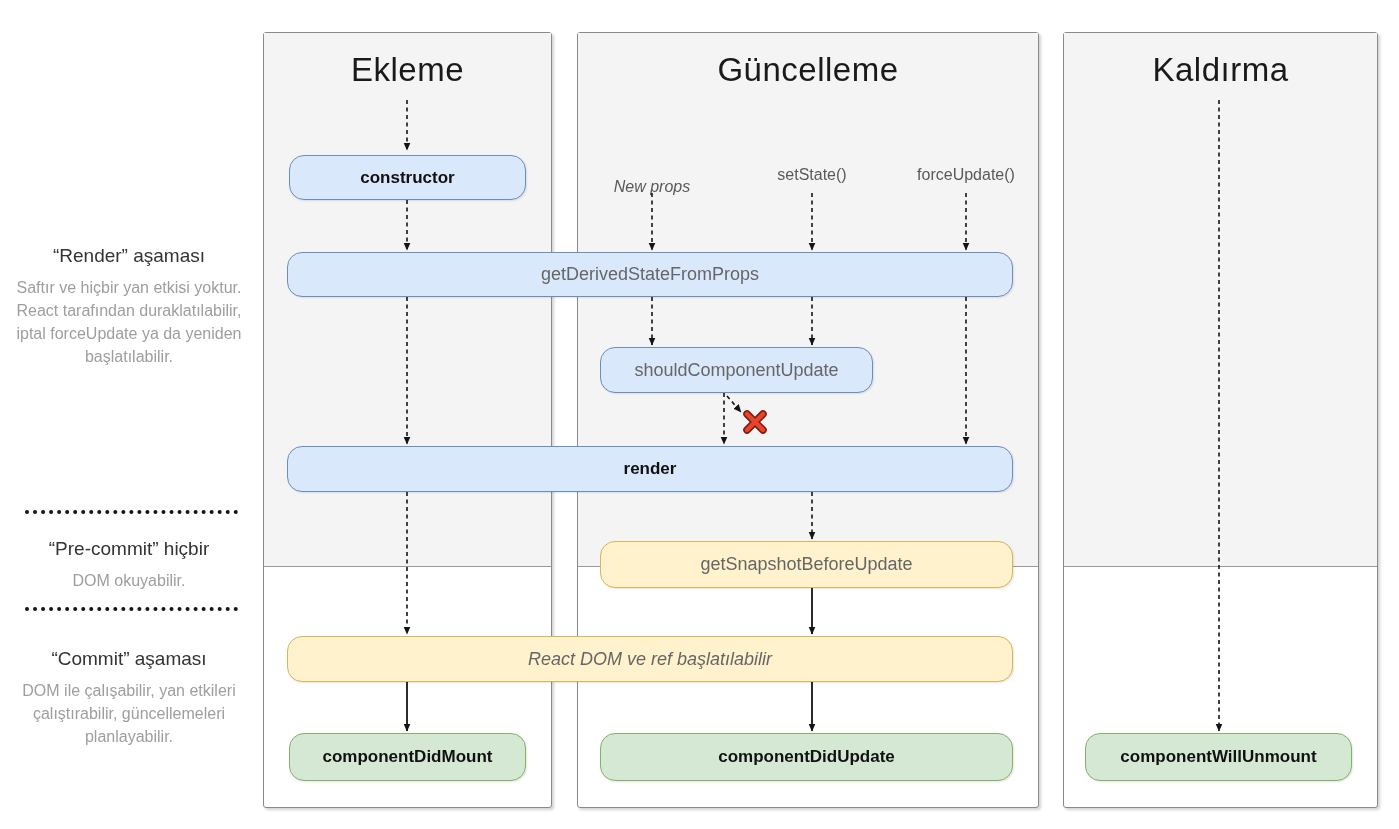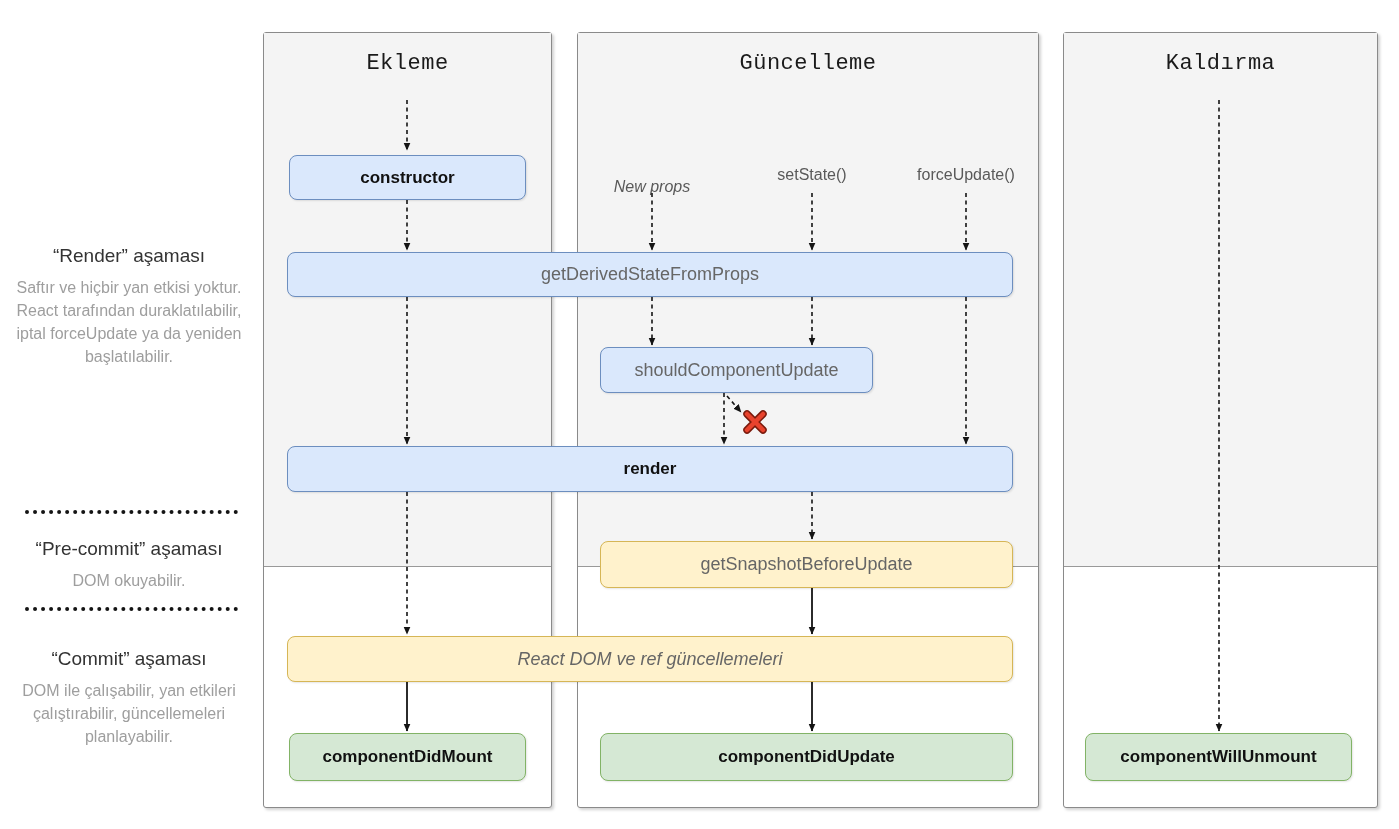--- a/index.html
+++ b/index.html
@@ -12,25 +12,25 @@
     position:absolute; top:32px; height:774px; background:#ffffff;
     border:1px solid #8a8a8a; border-radius:3px;
     box-shadow:2px 2px 3px rgba(0,0,0,0.18);
   }
   .phase-bg {
     position:absolute; left:0; top:0; width:100%; height:533px;
     background:var(--phase-bg,#f4f4f4); border-bottom:1px solid #999;
   }
   .panel-title {
     position:absolute; top:18px; left:0; width:100%; text-align:center;
-    font-size:22px; color:#1a1a1a; letter-spacing:0.5px;font-family:Liberation Mono, monospace;
+    font-size:33px; color:#1a1a1a; letter-spacing:0.5px;
   }
   
   .lbox {
-    position:absolute; z-index:5; border-radius:8px; box-sizing:border-box;
+    position:absolute; z-index:5; border-radius:15px; box-sizing:border-box;
     display:flex; align-items:center; justify-content:center;
     font-size:18px; box-shadow:1px 1px 2px rgba(0,0,0,0.10);
   }
   .blue   { background:var(--blue-fill);   border:1px solid var(--blue-border); }
   .yellow { background:var(--yellow-fill); border:1px solid var(--yellow-border); }
   .green  { background:var(--green-fill);  border:1px solid var(--green-border); }
   .muted  { color:#666; }
   .strong { font-weight:bold; color:#111; font-size:17px; }
   .italic { font-style:italic; }
   
@@ -54,21 +54,21 @@
 <div id="stage">
 
   <div class="side-block" style="top:245px;">
     <div class="side-title">“Render” aşaması</div>
     <div class="side-desc">Saftır ve hiçbir yan etkisi yoktur. React tarafından duraklatılabilir, iptal forceUpdate ya da yeniden başlatılabilir.</div>
   </div>
 
   <div class="divider" style="top:510px;"></div>
 
   <div class="side-block" style="top:538px;">
-    <div class="side-title">“Pre-commit” aşaması</div>
+    <div class="side-title">“Pre-commit” hiçbir</div>
     <div class="side-desc">DOM okuyabilir.</div>
   </div>
 
   <div class="divider" style="top:607px;"></div>
 
   <div class="side-block" style="top:648px;">
     <div class="side-title">“Commit” aşaması</div>
     <div class="side-desc">DOM ile çalışabilir, yan etkileri çalıştırabilir, güncellemeleri planlayabilir.</div>
   </div>
 
@@ -127,21 +127,21 @@
   <div class="lbox blue strong" style="left:289px;  top:155px; width:237px; height:45px;">constructor</div>
 
   <div class="lbox blue muted" style="left:287px;  top:252px; width:726px; height:45px;">getDerivedStateFromProps</div>
 
   <div class="lbox blue muted" style="left:600px;  top:347px; width:273px; height:46px;">shouldComponentUpdate</div>
 
   <div class="lbox blue strong" style="left:287px;  top:446px; width:726px; height:46px;">render</div>
 
   <div class="lbox yellow muted" style="left:600px;  top:541px; width:413px; height:47px;">getSnapshotBeforeUpdate</div>
 
-  <div class="lbox yellow muted italic" style="left:287px; top:636px; width:726px; height:46px;">React DOM ve ref güncellemeleri</div>
+  <div class="lbox yellow muted italic" style="left:287px; top:636px; width:726px; height:46px;">React DOM ve ref başlatılabilir</div>
 
   <div class="lbox green strong" style="left:289px;  top:733px; width:237px; height:48px;">componentDidMount</div>
 
   <div class="lbox green strong" style="left:600px;  top:733px; width:413px; height:48px;">componentDidUpdate</div>
 
   <div class="lbox green strong" style="left:1085px; top:733px; width:267px; height:48px;">componentWillUnmount</div>
 
 </div>
 
 </body></html>

